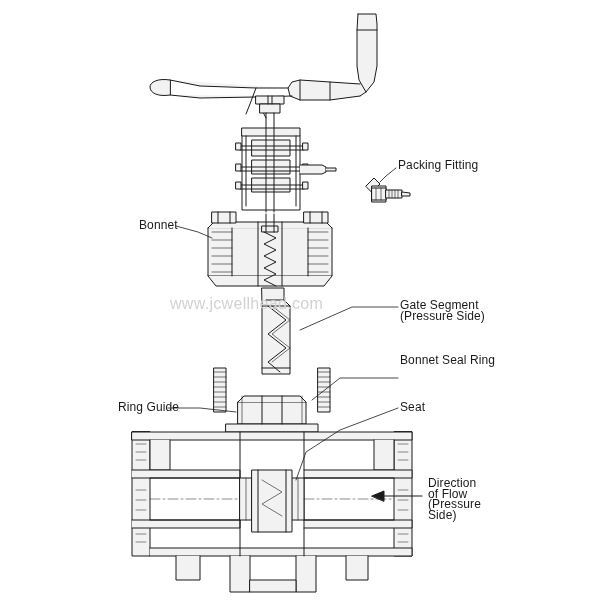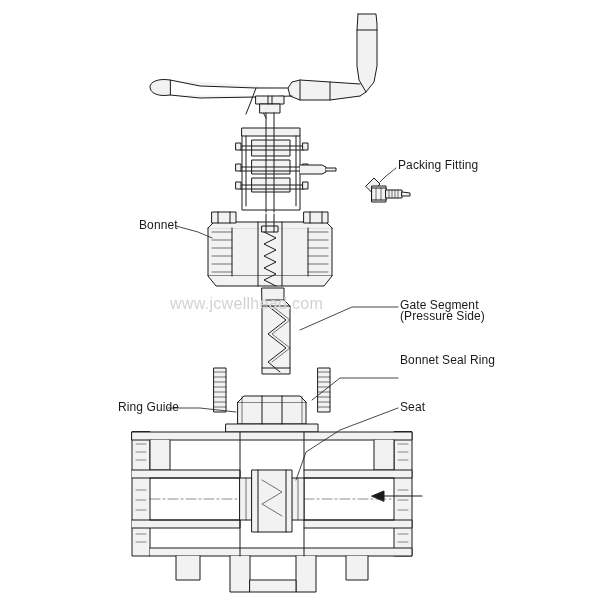--- a/index.html
+++ b/index.html
@@ -231,14 +231,18 @@
 
   <div class="watermark">www.jcwellhead.com</div>
 
   <div class="callout lbl-packing-fitting">Packing Fitting</div>
   <div class="callout lbl-bonnet">Bonnet</div>
   <div class="callout lbl-gate-segment">Gate Segment
 (Pressure Side)</div>
   <div class="callout lbl-bonnet-seal-ring">Bonnet Seal Ring</div>
   <div class="callout lbl-gate-guide">Ring Guide</div>
   <div class="callout lbl-seat">Seat</div>
+  <div class="callout lbl-direction-flow">Direction
+of Flow
+(Pressure
+Side)</div>
 
 </div>
 
 </body></html>

